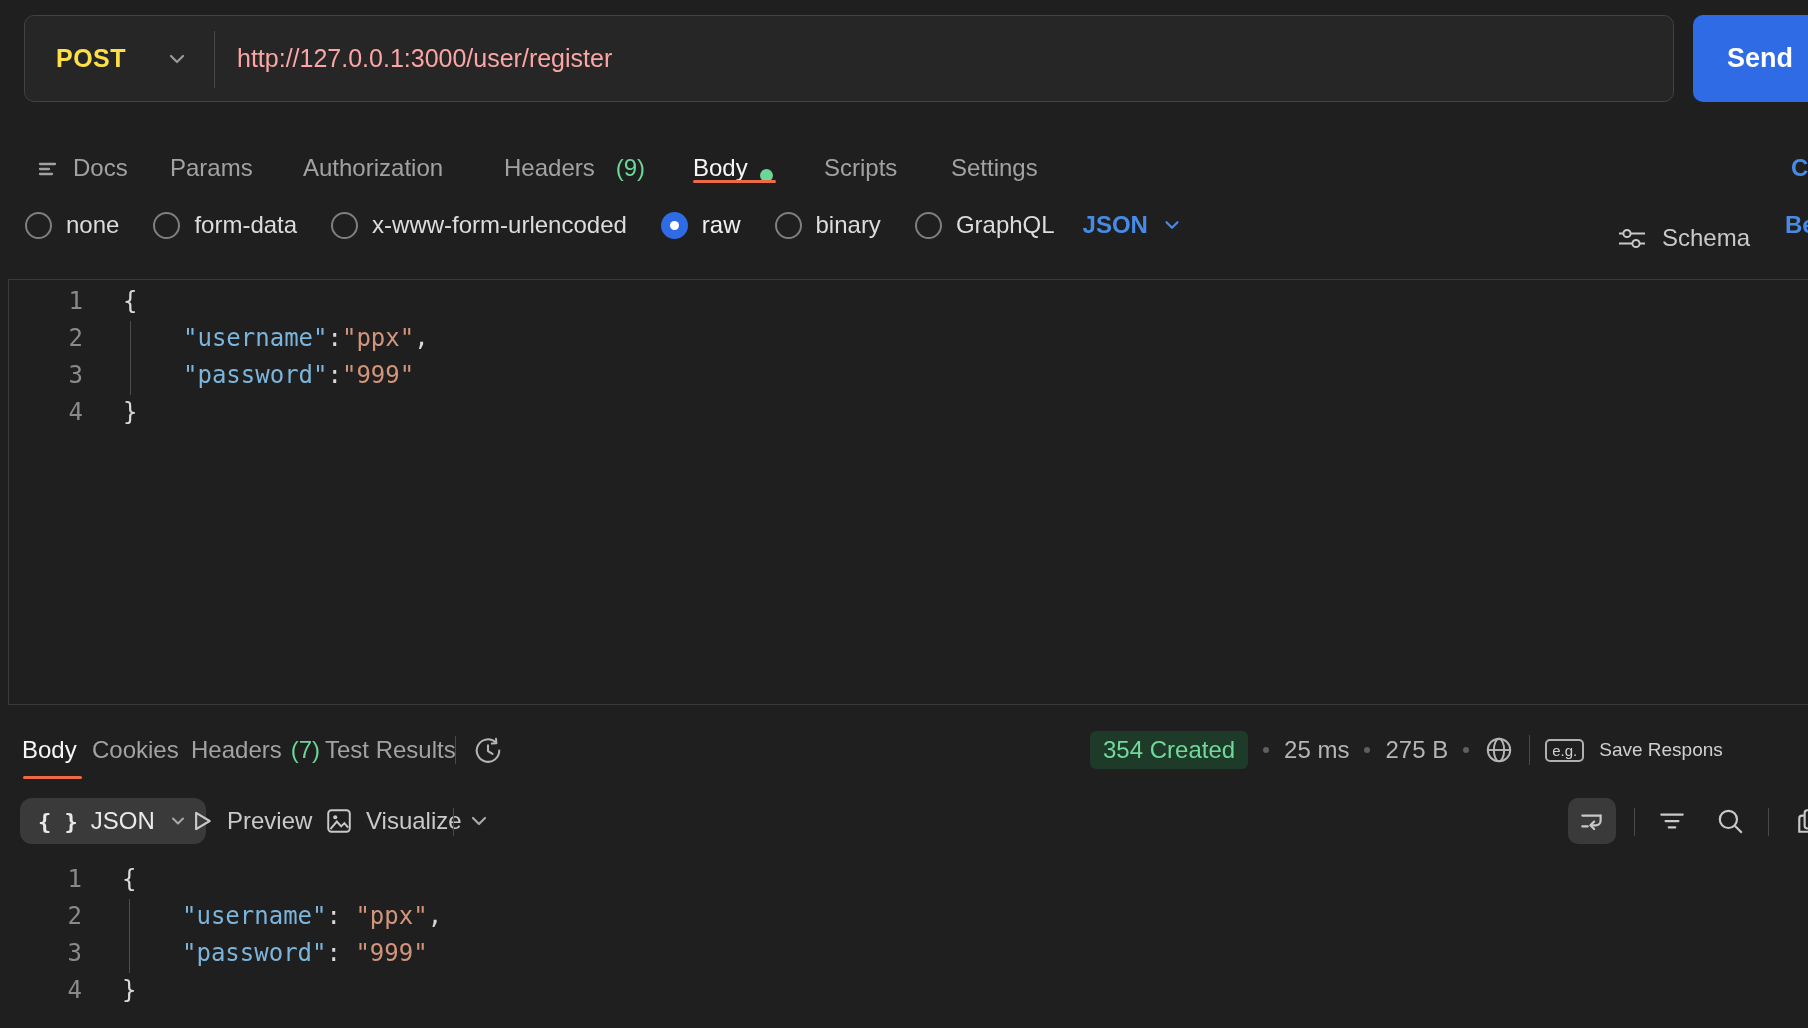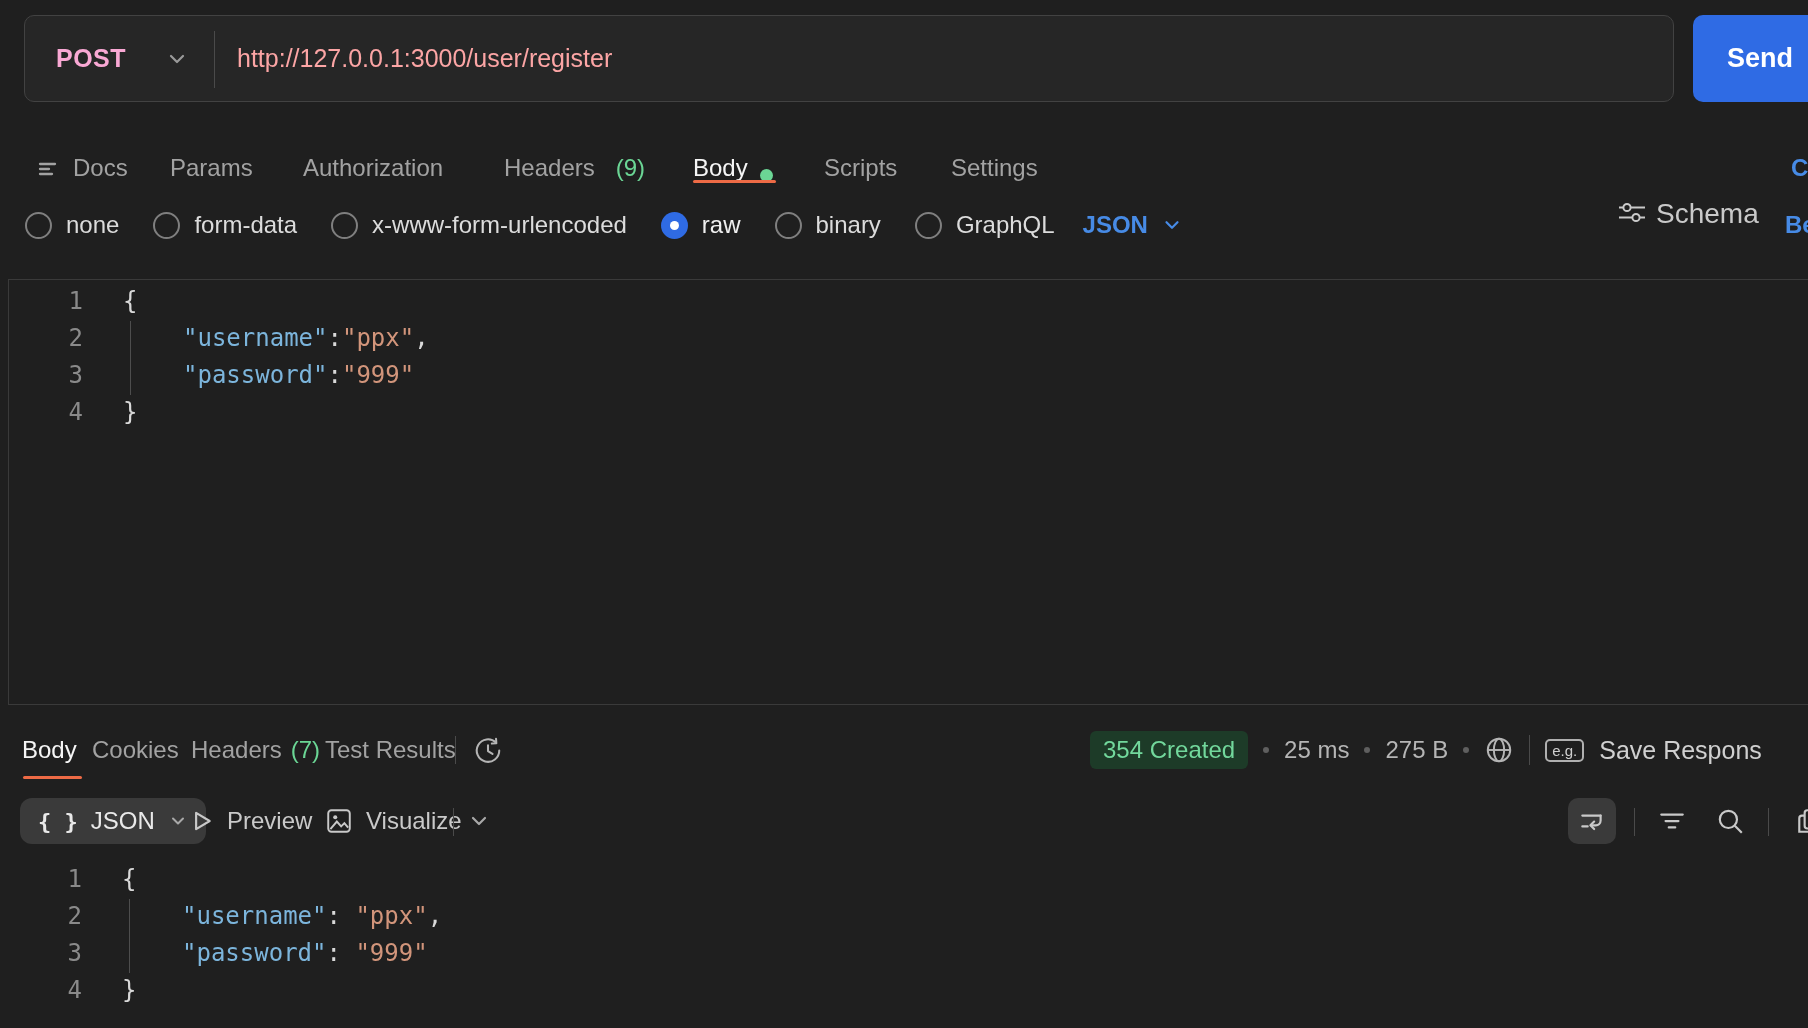--- a/index.html
+++ b/index.html
@@ -4,21 +4,21 @@
 <style>
   html,body{margin:0;padding:0;background:#141414;}
   .screen{position:relative;width:1808px;height:1028px;overflow:hidden;background:#1f1f1f;
           font-family:"Liberation Sans",sans-serif;color:#d6d6d6;}
   .abs{position:absolute;}
 
   
   .url-box{position:absolute;left:24px;top:15px;width:1650px;height:87px;background:#262626;
            border:1px solid #424242;border-radius:10px;box-sizing:border-box;}
   .method-btn{position:absolute;left:0;top:0;width:189px;height:100%;display:flex;align-items:center;cursor:pointer;}
-  .method-label{position:absolute;left:31px;font-size:25px;font-weight:bold;color:#f9a8d4;letter-spacing:.5px;}
+  .method-label{position:absolute;left:31px;font-size:25px;font-weight:bold;color:#fde047;letter-spacing:.5px;}
   .method-chevron{position:absolute;left:140px;top:50%;transform:translateY(-50%);color:#9a9a9a;display:flex;}
   .url-divider{position:absolute;left:189px;top:15px;width:1px;height:57px;background:#4a4a4a;}
   .url-text{position:absolute;left:212px;top:0;height:100%;display:flex;align-items:center;
             font-size:25px;color:#fca5a5;white-space:nowrap;}
   .send-btn{position:absolute;left:1693px;top:15px;width:152px;height:87px;background:#2F6BE4;border-radius:10px;
             color:#fff;font-size:27px;font-weight:bold;display:flex;align-items:center;justify-content:center;
             padding-right:18px;box-sizing:border-box;cursor:pointer;}
 
   
   .req-tabs{position:absolute;top:130px;left:0;width:100%;height:52px;font-size:24px;color:#a2a2a2;}
@@ -30,22 +30,22 @@
   .link-blue{color:#478BE6;font-weight:600;}
 
   
   .body-type-row{position:absolute;top:198px;left:25px;height:54px;display:flex;align-items:center;gap:34px;
                  font-size:24px;color:#dcdcdc;white-space:nowrap;}
   .radio-opt{display:flex;align-items:center;gap:14px;cursor:pointer;}
   .radio{width:27px;height:27px;border-radius:50%;border:2px solid #7f7f7f;box-sizing:border-box;flex:none;}
   .radio.sel{border:none;background:#2F6BE4;position:relative;}
   .radio.sel::after{content:"";position:absolute;left:9px;top:9px;width:9px;height:9px;background:#fff;border-radius:50%;}
   .format-select{display:flex;align-items:center;gap:13px;color:#478BE6;font-weight:600;cursor:pointer;margin-left:-6px;}
-  .schema-group{position:absolute;top:198px;left:1616px;height:54px;display:flex;align-items:flex-start;gap:8px;
-                color:#c9c9c9;font-size:28px;cursor:pointer;}
+  .schema-group{position:absolute;top:198px;left:1616px;height:54px;display:flex;align-items:flex-end;gap:14px;
+                color:#c9c9c9;font-size:24px;cursor:pointer;}
   .beautify-link{position:absolute;top:198px;left:1785px;height:54px;display:flex;align-items:center;
                  font-size:24px;cursor:pointer;}
 
   
   .req-editor{position:absolute;left:8px;top:279px;width:1800px;height:426px;box-sizing:border-box;
               border-top:1px solid #3a3a3a;border-bottom:1px solid #3a3a3a;border-left:1px solid #3a3a3a;}
   .code{font-family:"DejaVu Sans Mono",monospace;font-size:24px;line-height:37px;}
   .lines{position:absolute;left:0;right:0;}
   .code-line{display:flex;}
   .ln{width:74px;text-align:right;color:#8a8a8a;flex:none;user-select:none;}
@@ -60,21 +60,21 @@
   .resp-tabs{position:absolute;top:723px;left:0;height:54px;width:100%;font-size:24px;color:#a2a2a2;}
   .rtab{position:absolute;top:0;height:54px;display:flex;align-items:center;cursor:pointer;white-space:nowrap;}
   .rtab.active{color:#f6f6f6;}
   .vsep{position:absolute;top:13px;width:1px;height:28px;background:#4a4a4a;}
   .status-row{position:absolute;top:723px;left:1090px;height:54px;display:flex;align-items:center;gap:15px;
               font-size:24px;color:#b5b5b5;white-space:nowrap;}
   .status-badge{background:#1D3B28;color:#72D89C;padding:5px 13px;border-radius:6px;}
   .sep-dot{width:6px;height:6px;border-radius:50%;background:#5f5f5f;flex:none;}
   .vsep-inline{width:1px;height:30px;background:#4a4a4a;flex:none;}
   .eg-badge{border:2px solid #b0b0b0;border-radius:5px;font-size:15px;padding:1px 5px;color:#cfcfcf;flex:none;}
-  .save-label{color:#d0d0d0;font-size:25px;}
+  .save-label{color:#d0d0d0;font-size:19px;}
 
   
   .resp-toolbar{position:absolute;top:795px;left:0;width:100%;height:54px;font-size:24px;color:#c9c9c9;}
   .pill{position:absolute;left:20px;top:3px;height:46px;display:flex;align-items:center;gap:13px;background:#3a3a3a;
         border-radius:12px;padding:0 18px;color:#e9e9e9;cursor:pointer;}
   .pill .braces{font-family:"DejaVu Sans Mono",monospace;font-size:22px;font-weight:bold;}
   .tool-item{position:absolute;top:0;height:52px;display:flex;align-items:center;gap:13px;cursor:pointer;text-align:right;}
   .icon-btn{position:absolute;top:3px;width:48px;height:46px;border-radius:10px;display:flex;align-items:center;
             justify-content:center;color:#c9c9c9;cursor:pointer;}
   .icon-btn.on{background:#3a3a3a;}

